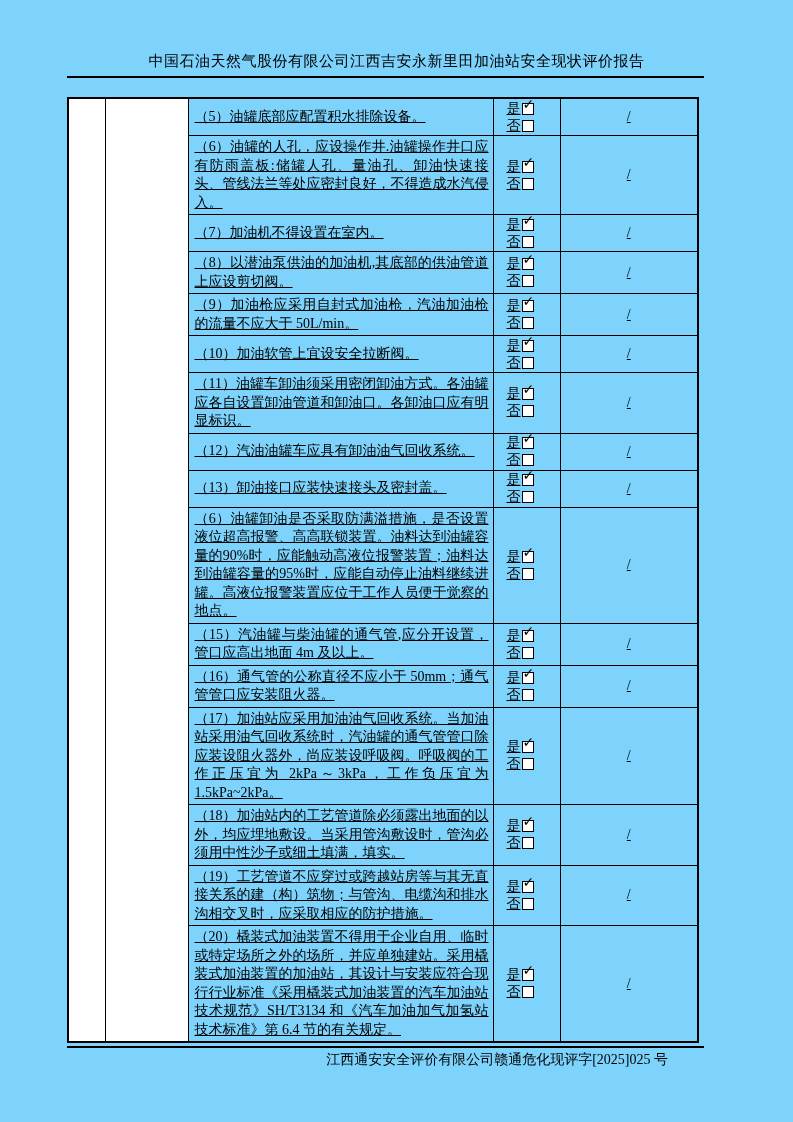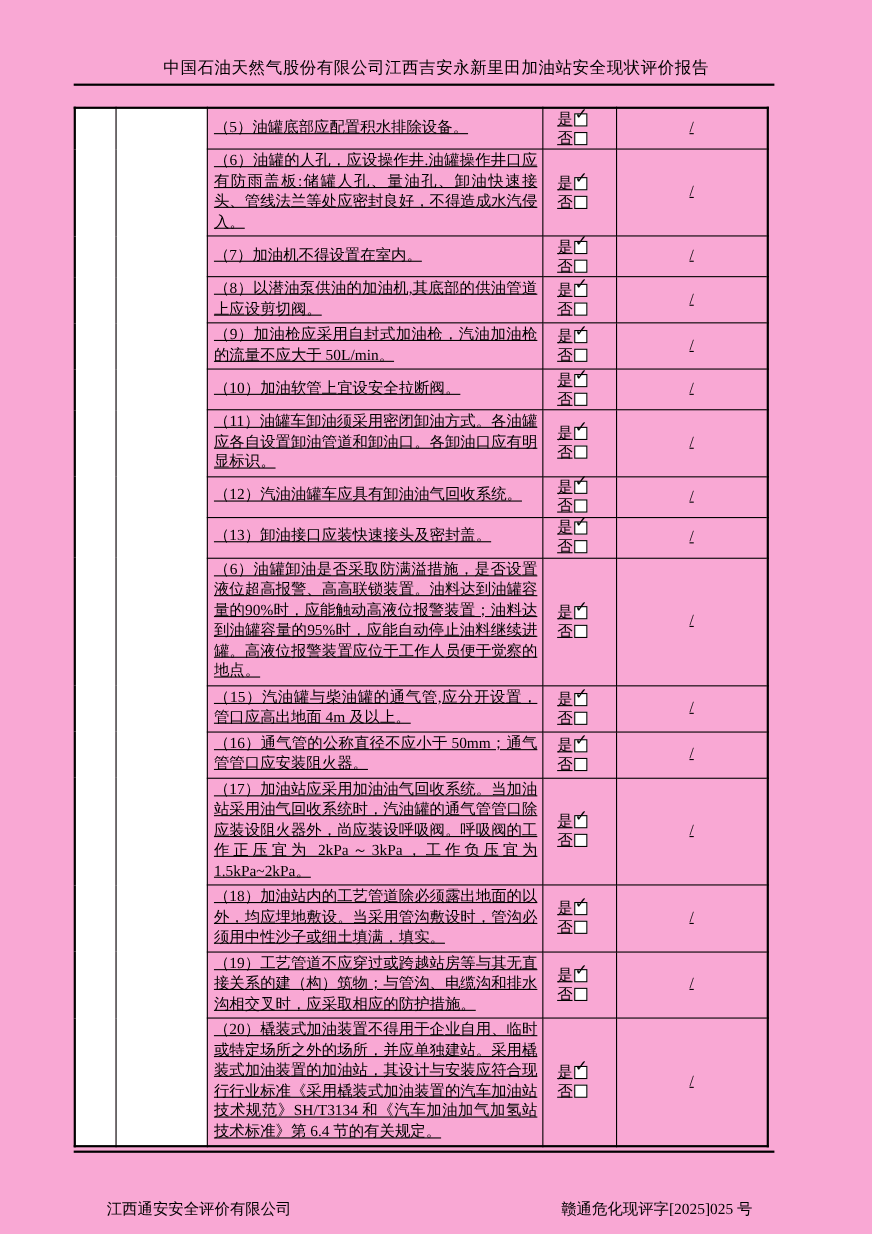--- a/index.html
+++ b/index.html
@@ -1,20 +1,20 @@
 <!DOCTYPE html>
 <html><head>
 <meta charset="utf-8">
 <style>
   html, body { margin: 0; padding: 0; background: #e8e8e8; }
   .page {
     position: relative;
     width: 793px; height: 1122px;
     margin: 0 auto;
-    background: #f9a8d4;
+    background: #7dd3fc;
     font-family: "Liberation Serif", "DejaVu Serif", serif;
     color: #000;
     overflow: hidden;
   }
   .doc-title {
     position: absolute; top: 52px; left: 0; width: 100%;
     text-align: center; font-size: 15px; letter-spacing: 0.5px;
     white-space: nowrap;
   }
   .header-rule {
@@ -51,26 +51,26 @@
   td.c-result { text-align: center; font-size: 14px; font-style: normal; }
   .footer-pagenum {
     position: absolute; top: 1021px; left: 0; width: 100%;
     text-align: center; font-size: 13px;
   }
   .footer-rule {
     position: absolute; top: 1046px; left: 67px; width: 637px;
     border-top: 2px solid #000; height: 0;
   }
   .footer-row {
-    position: absolute; top: 1091px; left: 67px; width: 637px;
-    display: flex; justify-content: space-between;
+    position: absolute; top: 1051px; left: 67px; width: 637px;
+    display: flex; justify-content: flex-end;
     font-size: 14px;
   }
   .footer-row .f-left { margin-left: 30px; }
-  .footer-row .f-right { margin-right: 20px; }
+  .footer-row .f-right { margin-right: 36px; }
 </style>
 </head>
 <body>
 
 <div class="page">
 
   <div class="doc-title">中国石油天然气股份有限公司江西吉安永新里田加油站安全现状评价报告</div>
   <div class="header-rule"></div>
 
   <table class="checklist">

